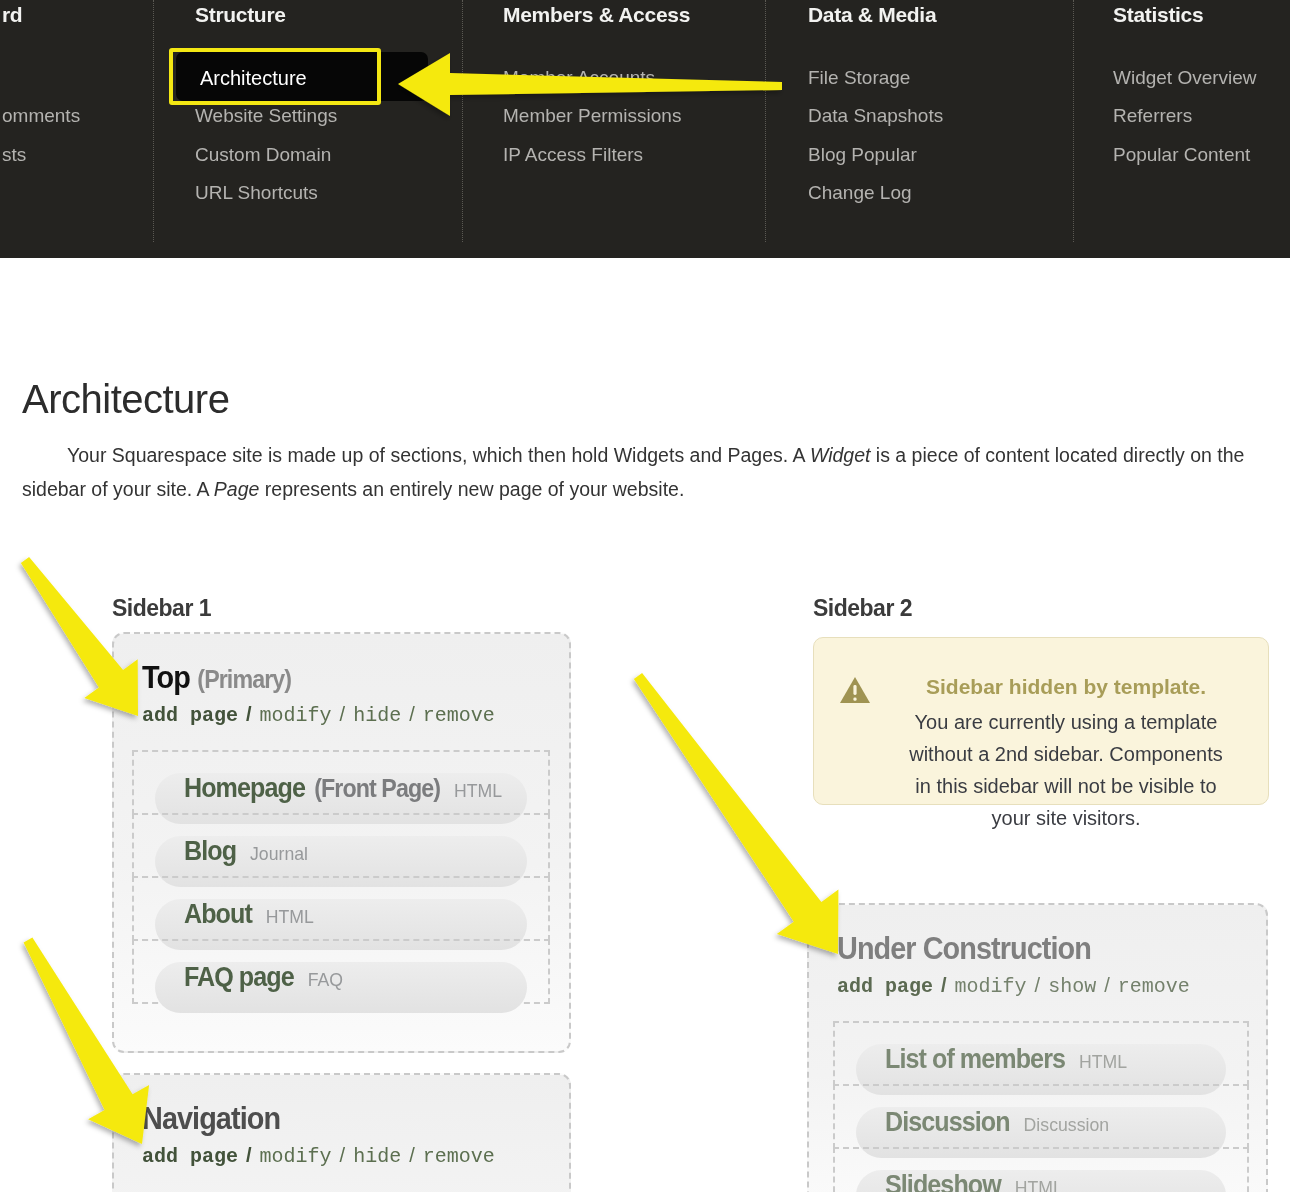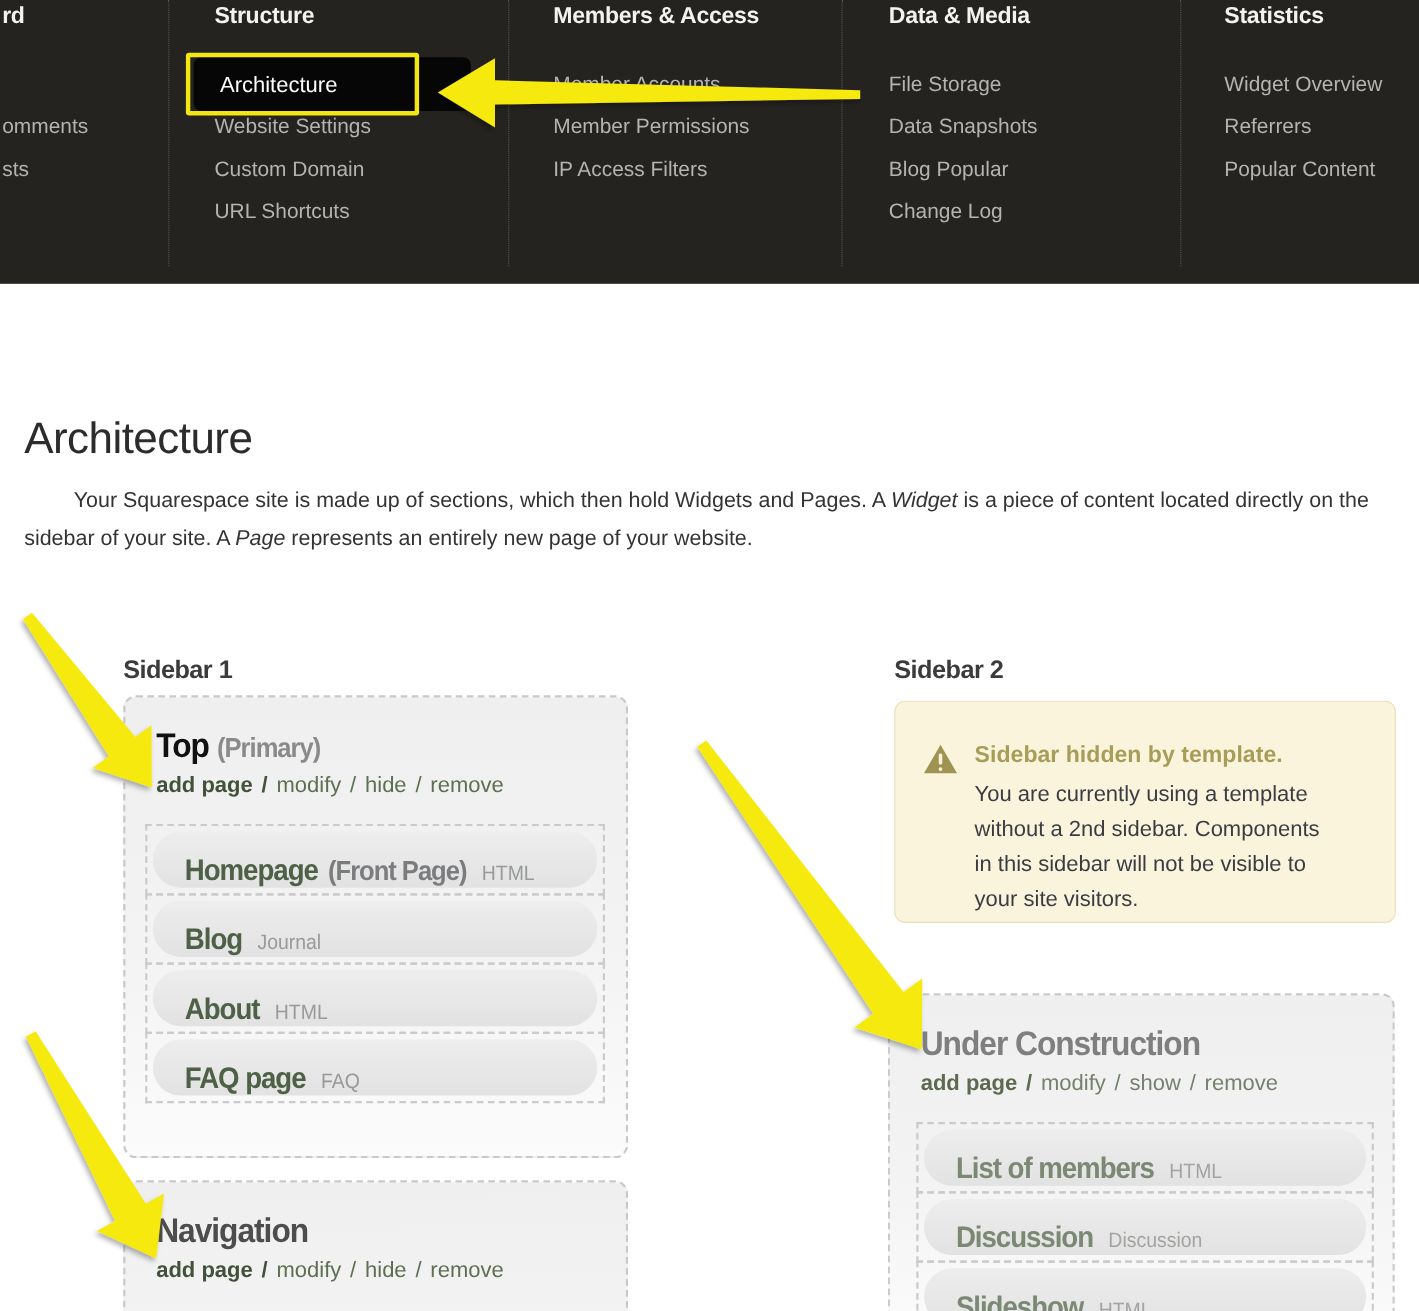--- a/index.html
+++ b/index.html
@@ -39,43 +39,43 @@
   .ucbox{left:807px;top:903px;width:461px;height:310px;border-bottom:none;border-bottom-left-radius:0;border-bottom-right-radius:0;}
 
   .sec-inner{padding:26px 16px 0 28px;}
   .sec-title{font-size:31px;font-weight:bold;letter-spacing:-1px;transform:scaleX(0.93);transform-origin:left top;white-space:nowrap;}
   .t-black{color:#111;}
   .t-sub{font-size:25px;color:#8a8a8a;margin-left:8px;}
   .t-gray{color:#4d4d4d;}
   .t-muted{color:#7f7f7f;}
 
   .links{margin-top:7px;font-size:20px;white-space:nowrap;}
-  .links .lk{cursor:pointer;}
+  .links .lk{cursor:pointer;font-family:Liberation Mono, monospace;}
   .links .b{font-weight:bold;}
   .links .sl{margin:0 8px;}
   .s1 .lk,.s1 .sl{color:#5c6f50;}
   .s1 .b{color:#42523a;}
   .s2 .lk,.s2 .sl{color:#74816c;}
   .s2 .b{color:#5c6a52;}
 
   .plist{margin:25px 0 0 -10px;width:418px;}
   .ucbox .plist{margin-left:-4px;width:416px;}
   .prow{box-sizing:border-box;border:2px dashed #cbcbcb;height:65px;margin-top:-2px;background:transparent;}
-  .pill{margin:5px;height:51px;border-radius:26px;background:linear-gradient(#ededed,#e2e2e2);
-        display:flex;align-items:flex-end;padding-left:29px;cursor:pointer;}
+  .pill{margin:21px;height:51px;border-radius:26px;background:linear-gradient(#ededed,#e2e2e2);
+        display:flex;align-items:flex-start;padding-left:29px;cursor:pointer;}
   .pillin{display:flex;align-items:baseline;transform:scaleX(0.93);transform-origin:left center;white-space:nowrap;}
   .pname{font-size:27px;font-weight:bold;letter-spacing:-1px;color:#4e6147;}
   .psuf{font-size:25px;font-weight:bold;letter-spacing:-1px;color:#7b7c7e;margin-left:10px;}
   .ptype{font-size:19px;color:#97999b;margin-left:15px;letter-spacing:0;}
   .m .pname{color:#7b8874;}
   .m .ptype{color:#a2a4a0;}
 
   
-  .warn{position:absolute;left:813px;top:637px;width:456px;height:202px;box-sizing:border-box;
-        background:#faf4dc;border:1px solid #e7dfbc;border-radius:10px;}
+  .warn{position:absolute;left:813px;top:637px;width:456px;height:168px;box-sizing:border-box;
+        background:#faf4dc;border:1px solid #e7dfbc;border-radius:10px;text-align:center;}
   .warn-icon{position:absolute;left:25px;top:38px;}
   .warn-content{position:absolute;left:72px;top:37px;width:360px;}
   .warn-title{font-size:21px;font-weight:bold;color:#a89d58;margin-bottom:7px;}
   .warn-line{font-size:20px;color:#3a3c42;line-height:32px;}
 </style>
 </head>
 <body>
 
 <div class="stage">
 

